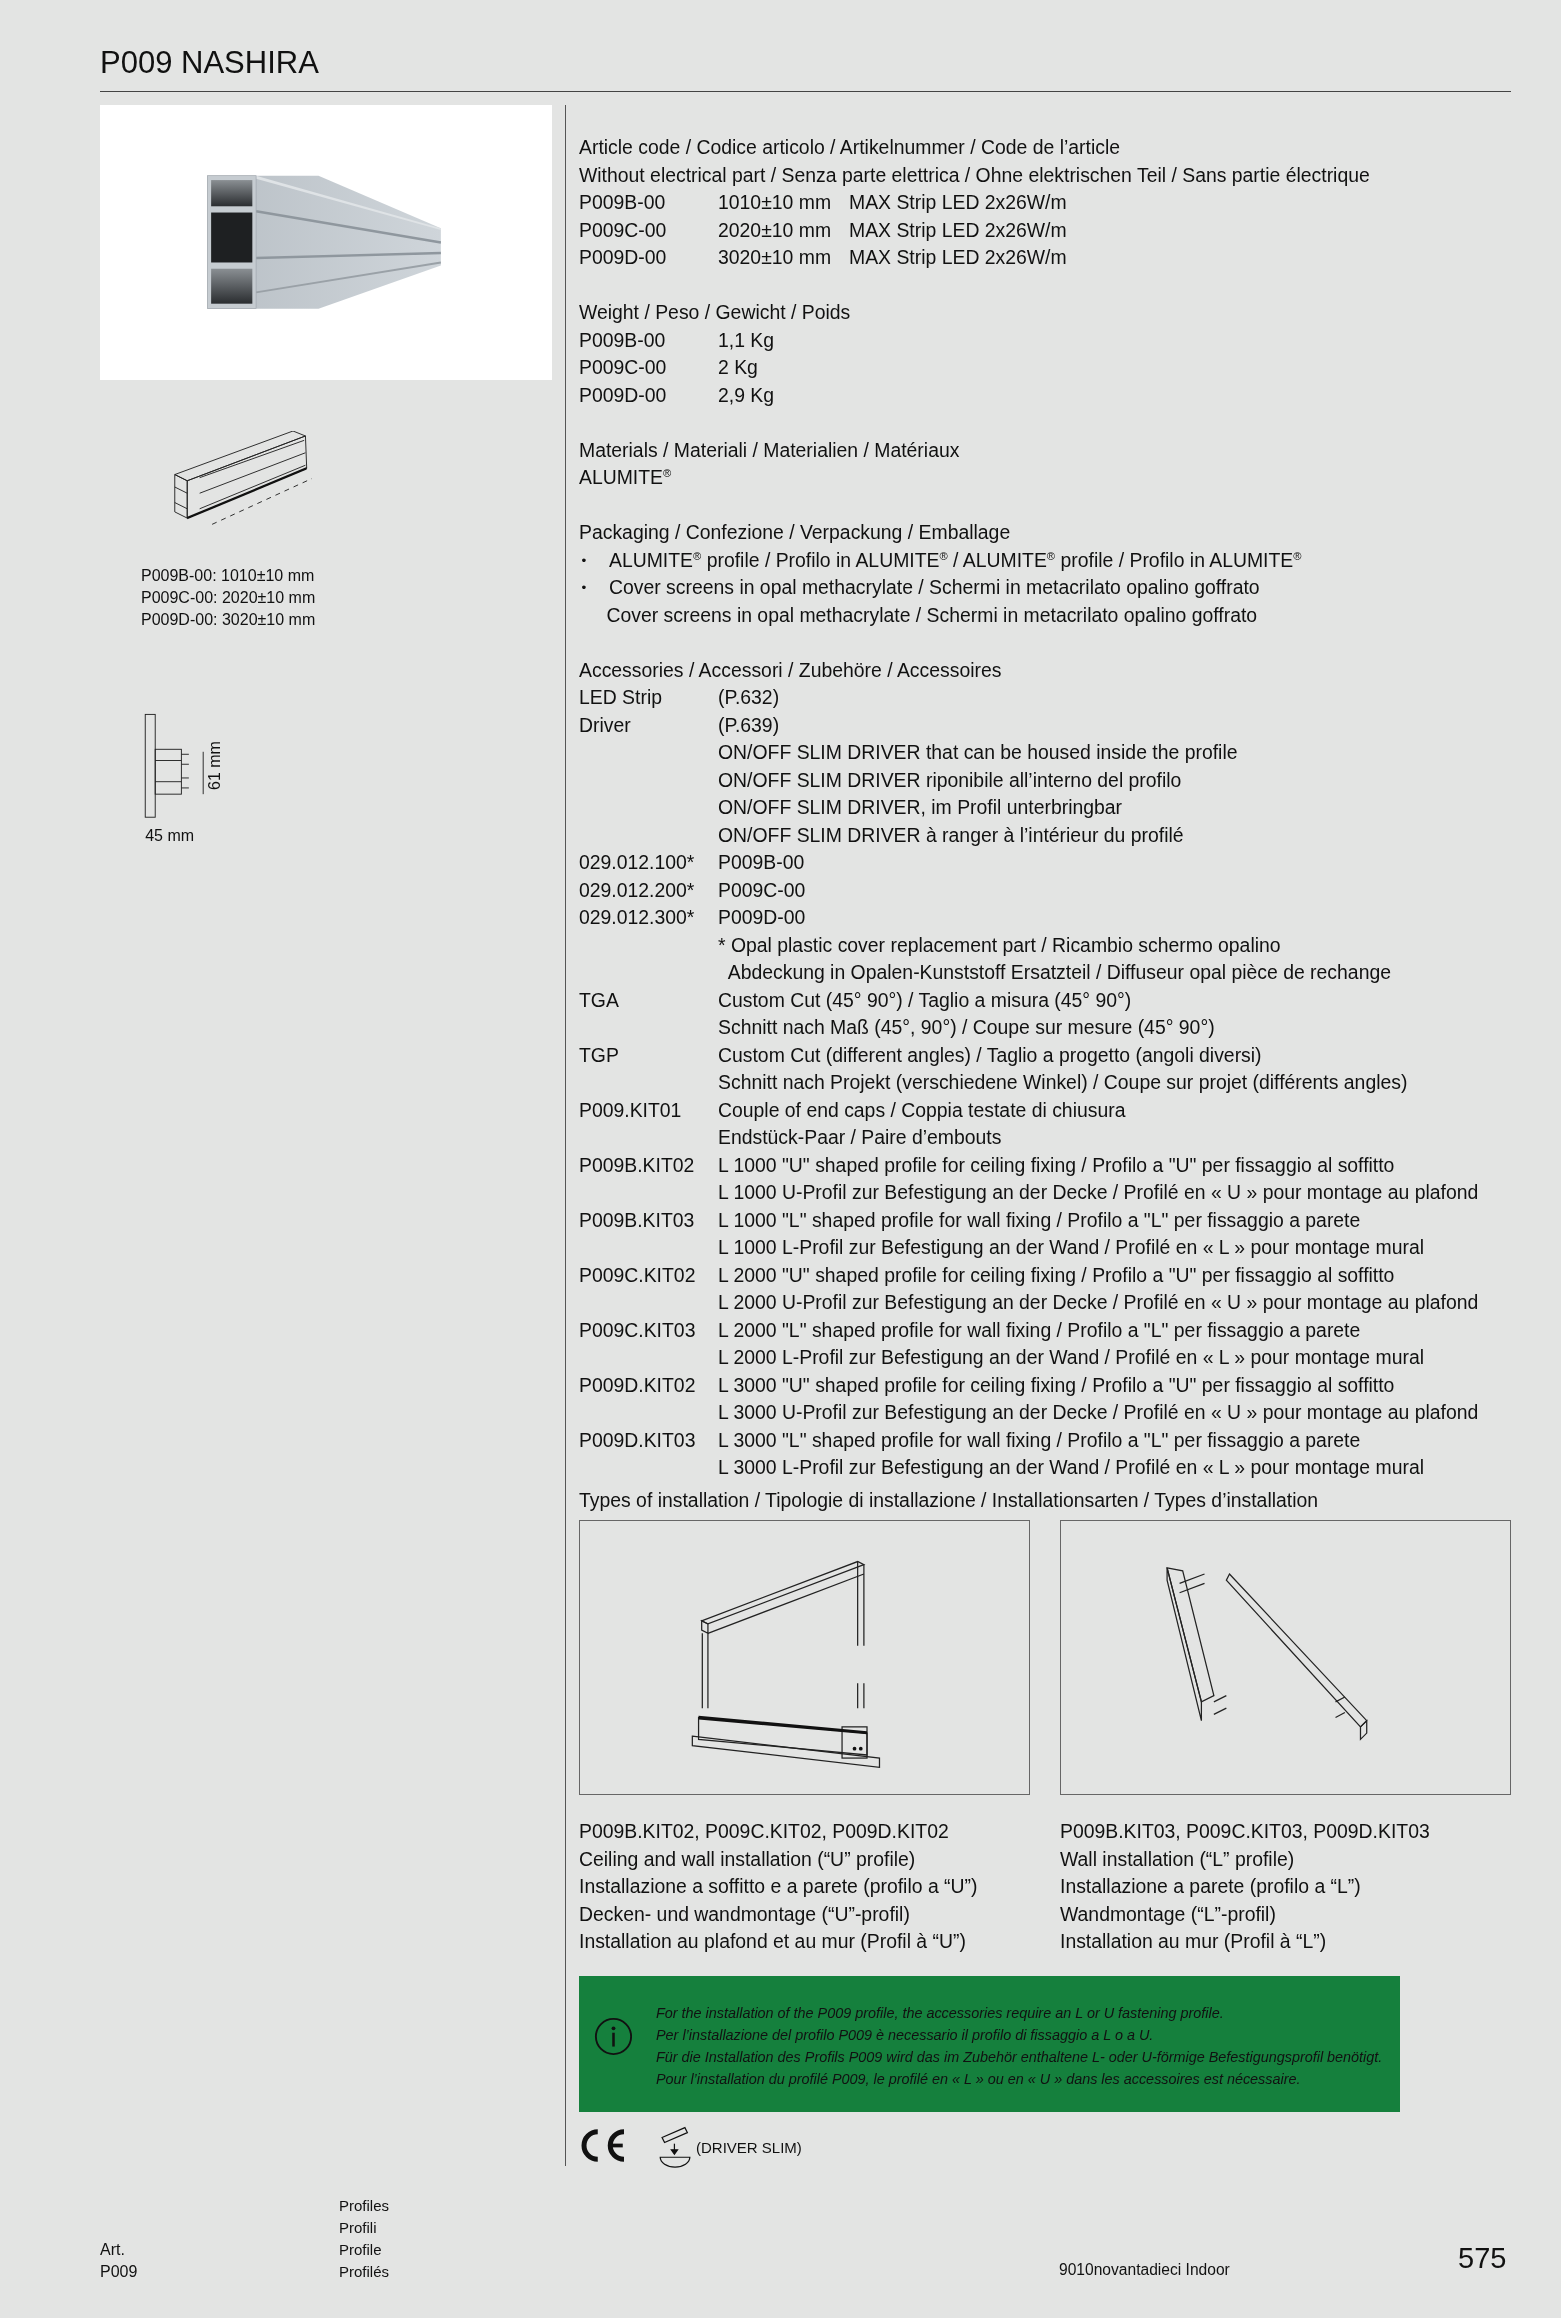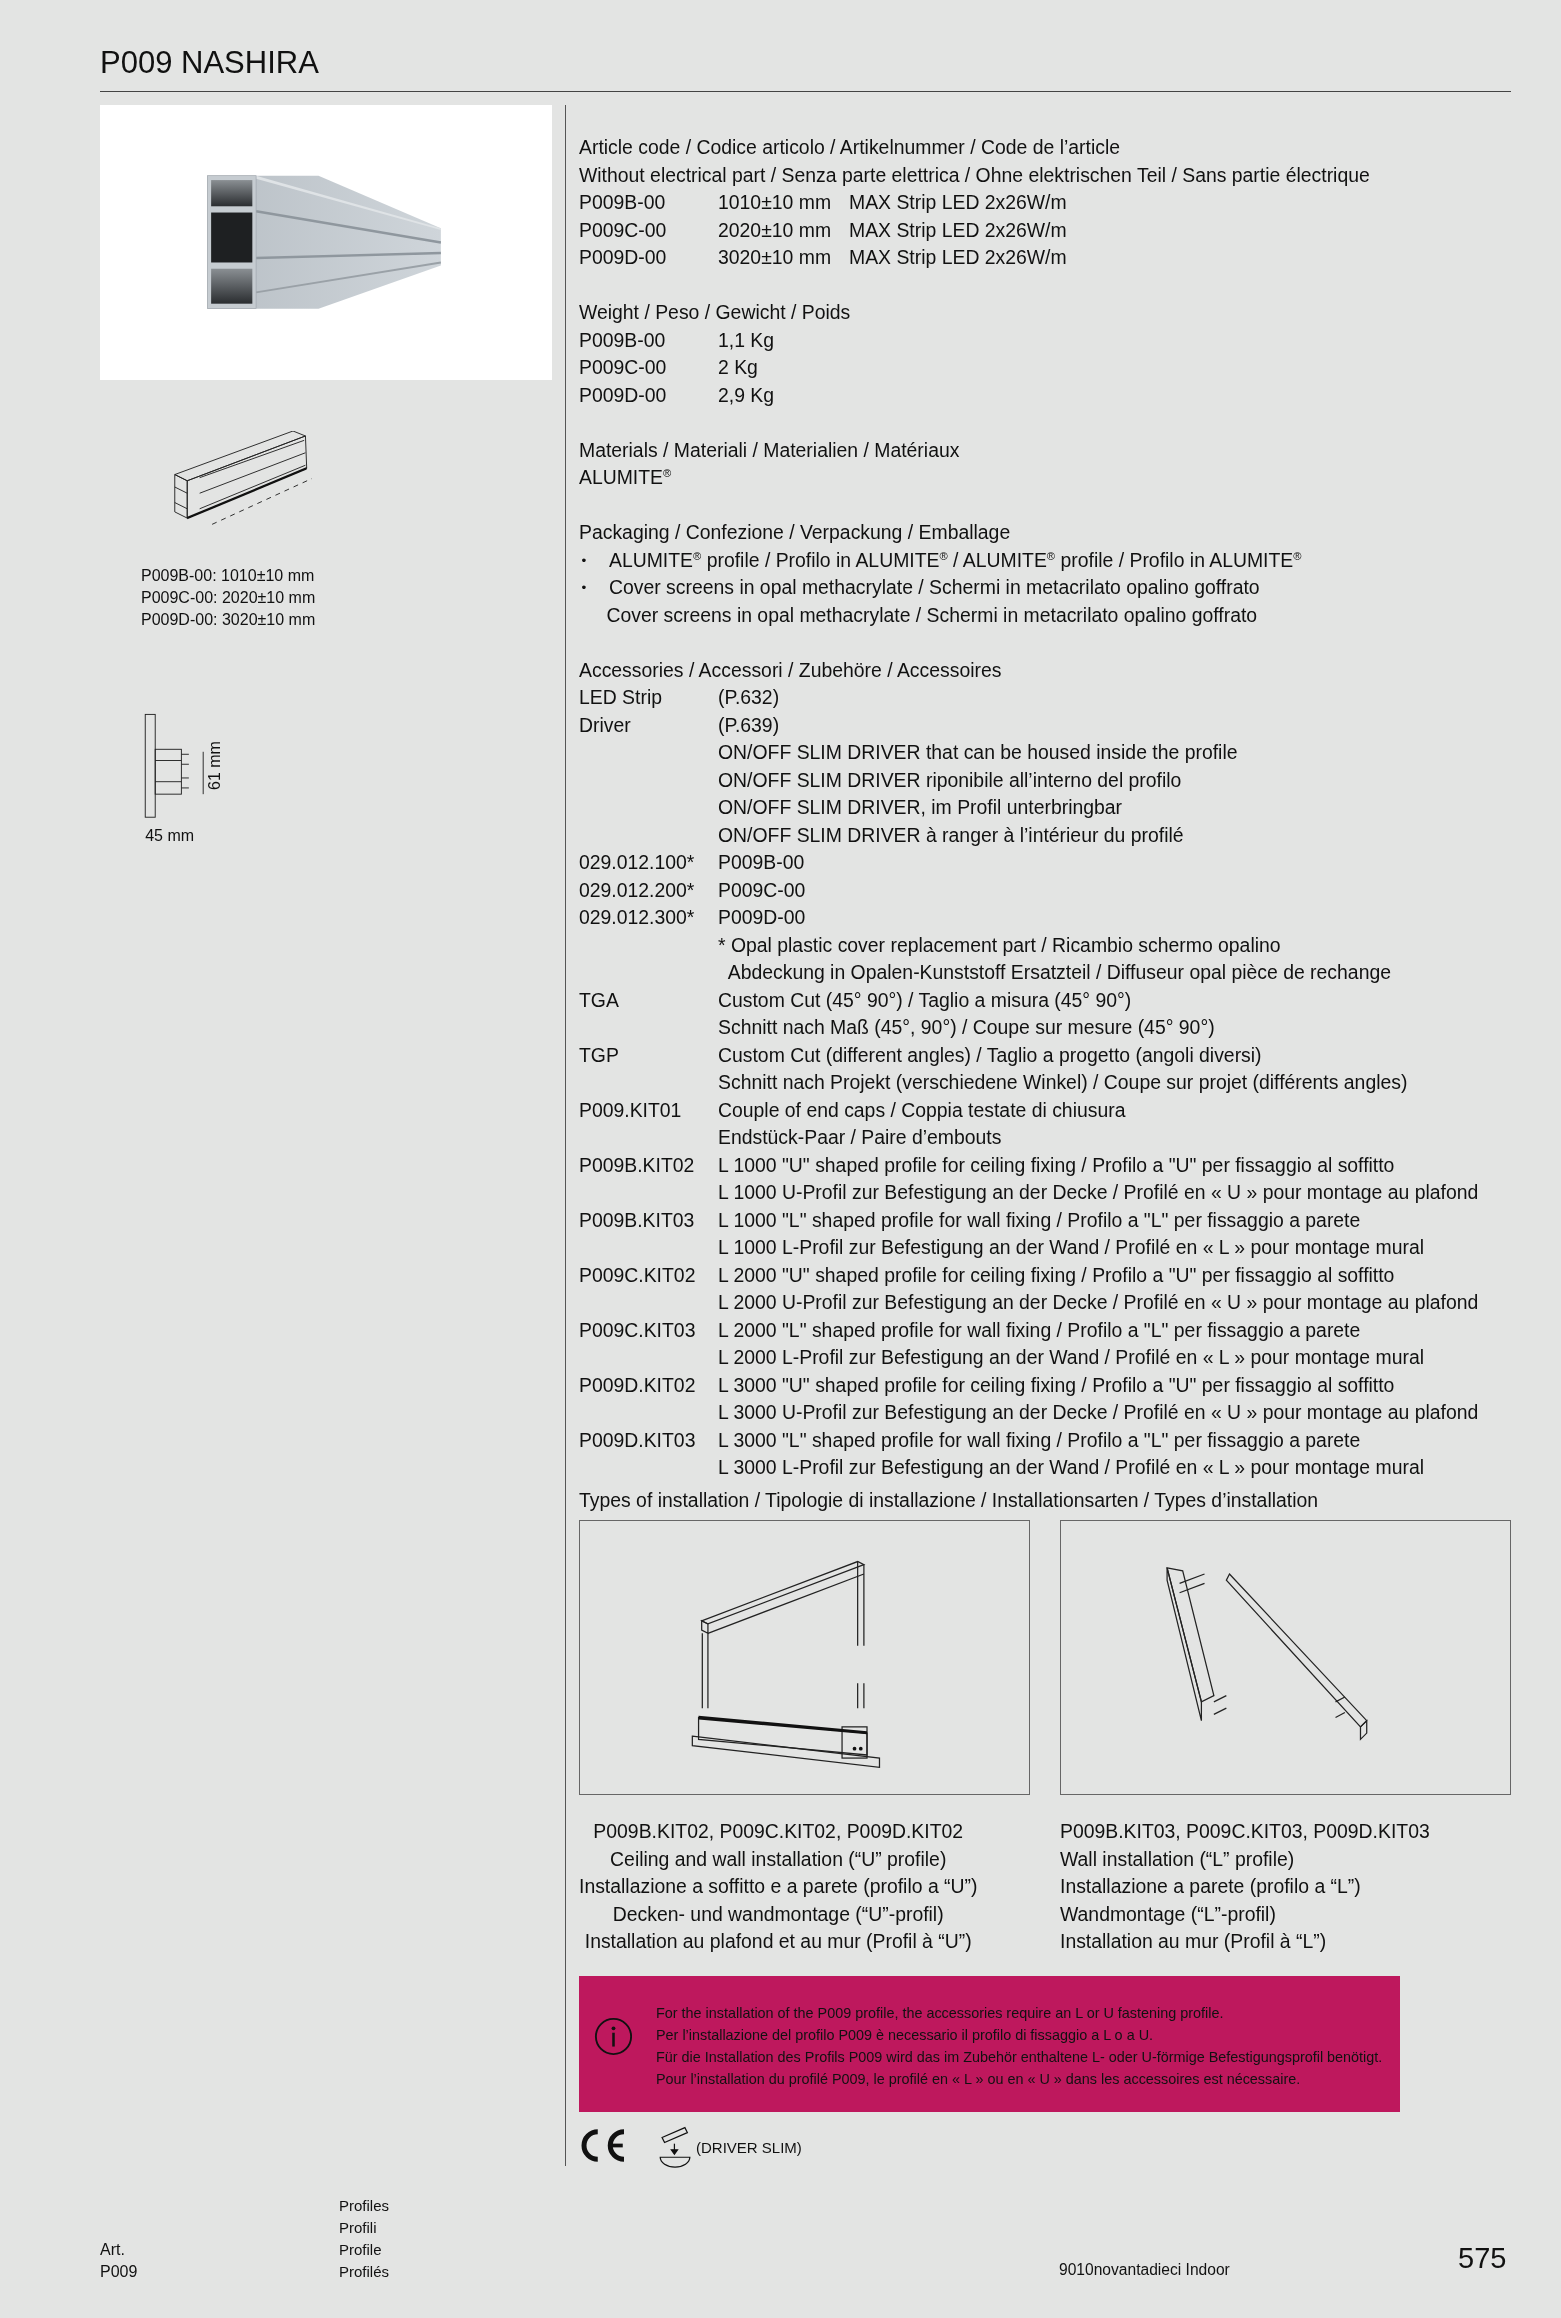--- a/index.html
+++ b/index.html
@@ -25,23 +25,23 @@
   .bullet { display:flex; }
   .bullet .dot { width:27.5px; flex:none; font-size:13.7px; padding-left:2.5px; }
   .indent { padding-left:27.5px; }
   sup { font-size:11.2px; vertical-align:super; line-height:0; }
   .acc .k { width:139px; flex:none; }
   #inst-title { left:579px; top:1489px; font-size:19.4px; }
   .inst-box { top:1520px; width:451px; height:275px; border:1.2px solid #666; box-sizing:border-box; }
   #inst-left { left:579px; }
   #inst-right { left:1060px; }
   .cap { top:1818px; font-size:19.4px; line-height:27.5px; }
-  #cap-left { left:579px;text-align:center; }
+  #cap-left { left:579px; }
   #cap-right { left:1060px; }
-  #note { left:579px; top:1976px; width:821px; height:136px; background:#be185d; }
+  #note { left:579px; top:1976px; width:821px; height:136px; background:#15803d;font-style:italic; }
   #note-icon { left:15px; top:41px; width:39px; height:39px; }
   #note-text { left:77px; top:26px; font-size:14.4px; line-height:22px; }
   #ce { left:579px; top:2128px; }
   #driver-icon { left:659px; top:2126px; }
   #driver-label { left:696px; top:2139px; font-size:15px; }
   #footer-art { left:100px; top:2239px; font-size:16px; line-height:22px; }
   #footer-cat { left:339px; top:2195px; font-size:15px; line-height:22px; }
   #footer-brand { left:1059px; top:2261px; font-size:15.6px; }
   #page-num { left:1458px; top:2242px; font-size:29px; }
 </style>

